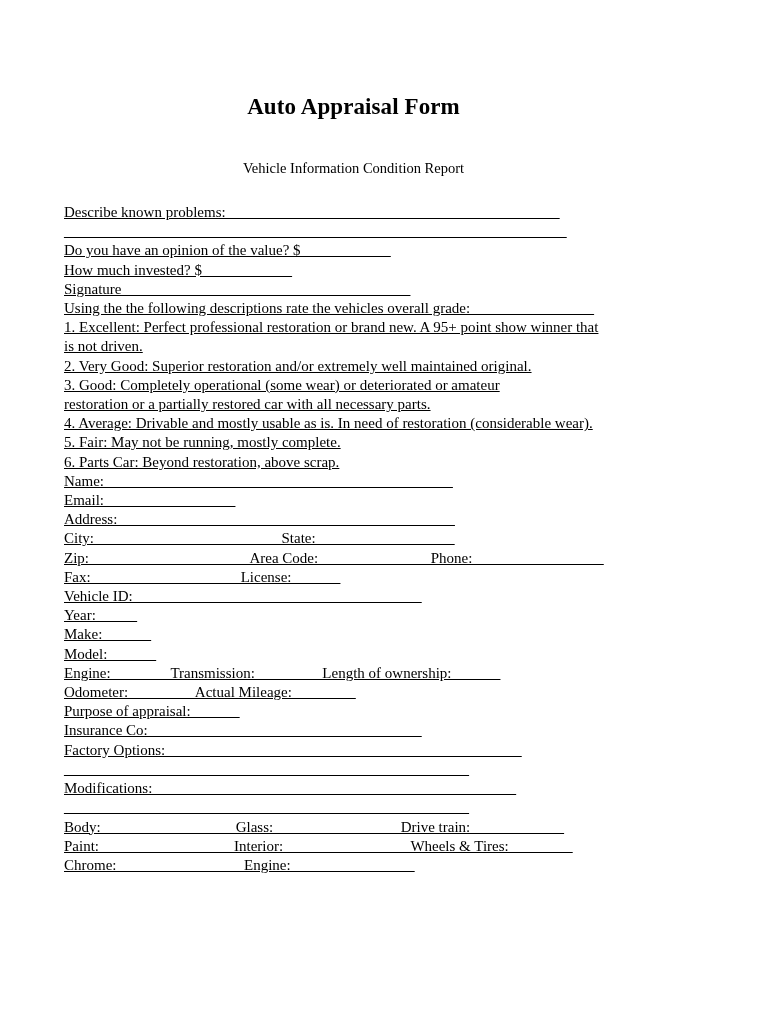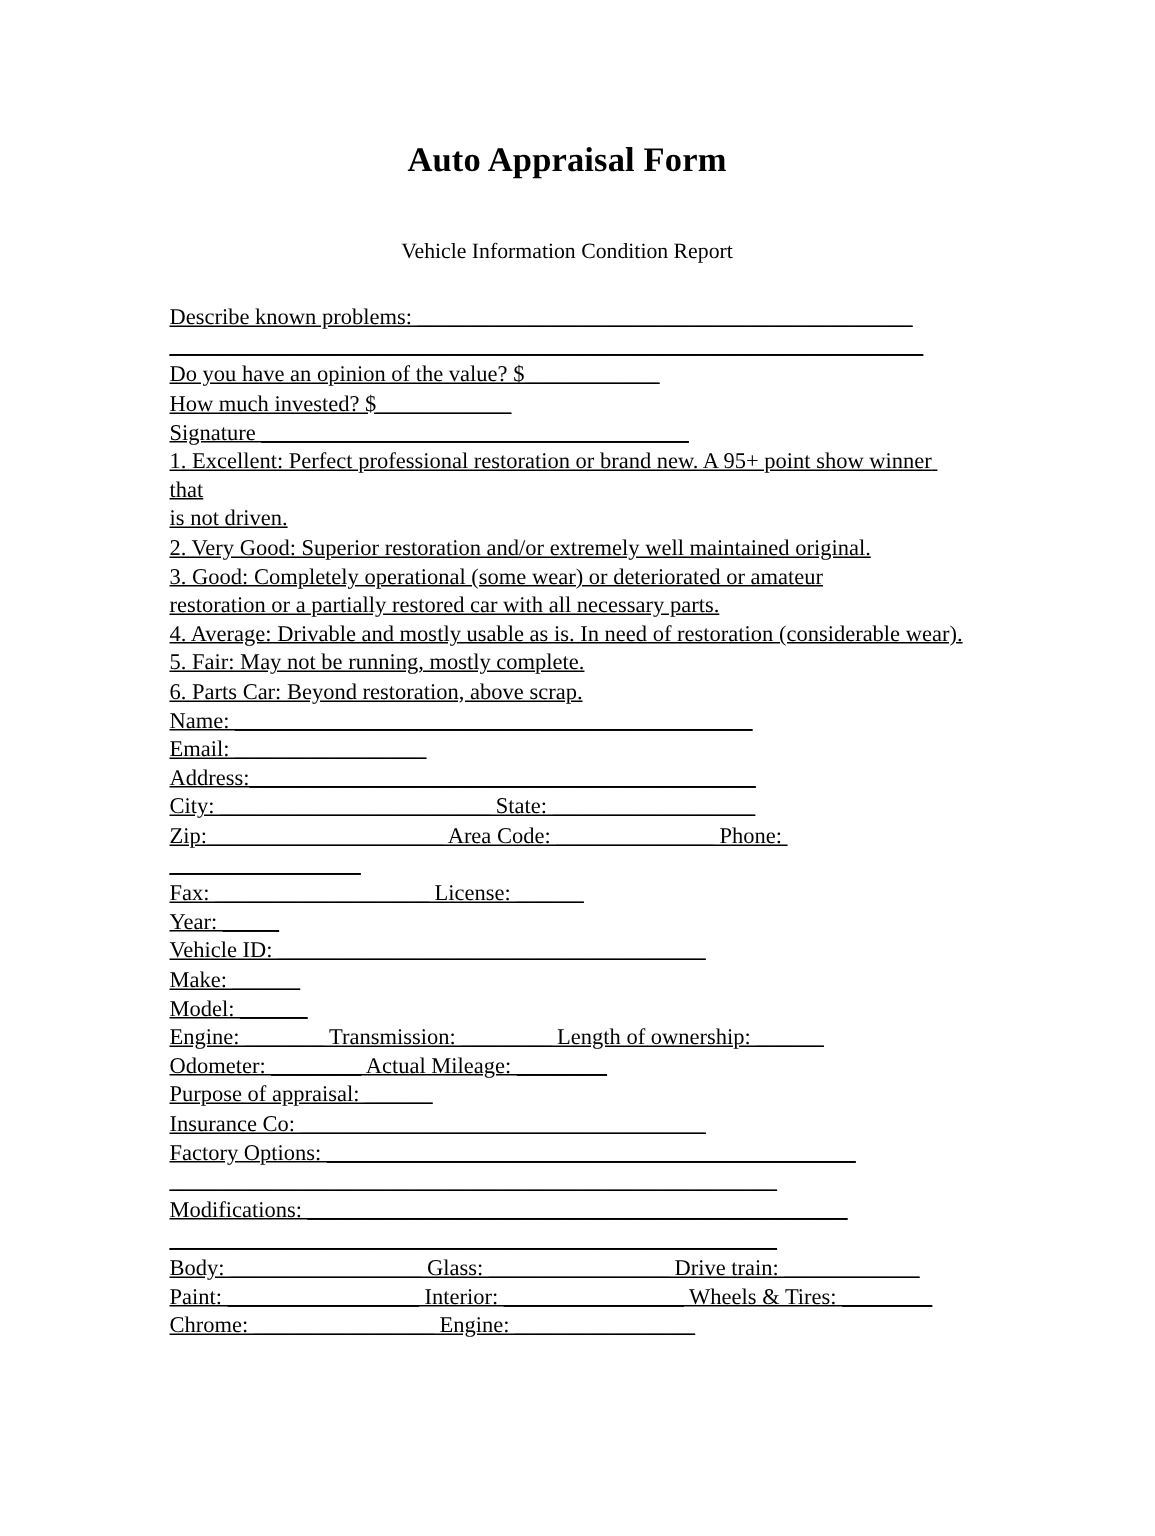--- a/index.html
+++ b/index.html
@@ -12,21 +12,21 @@
     height: 1024px;
     font-family: "Liberation Serif", "DejaVu Serif", serif;
     color: #000000;
     position: relative;
     overflow: hidden;
   }
   .page {
     width: 729px;
     height: 1024px;
     box-sizing: border-box;
-    padding: 72px 86px 0 113px;
+    padding: 72px 86px 0 64px;
     position: relative;
   }
   .doc-title {
     text-align: center;
     font-size: 23px;
     font-weight: bold;
     margin: 22px 0 0 0;
     letter-spacing: 0.1px;
   }
   .doc-subtitle {
@@ -61,36 +61,37 @@
   <h1 class="doc-title">Auto Appraisal Form</h1>
 
   <div class="doc-subtitle">Vehicle Information Condition Report</div>
 
   <div class="body-block">
     <div class="line">Describe known problems: ____________________________________________</div>
     <div class="line cont">___________________________________________________________________</div>
     <div class="line">Do you have an opinion of the value? $____________</div>
     <div class="line">How much invested? $____________</div>
     <div class="line">Signature ______________________________________</div>
+    <div class="line">Using the the following descriptions rate the vehicles overall grade: ________________</div>
     <div class="line">1. Excellent: Perfect professional restoration or brand new. A 95+ point show winner that</div>
     <div class="line cont">is not driven.</div>
     <div class="line">2. Very Good: Superior restoration and/or extremely well maintained original.</div>
     <div class="line">3. Good: Completely operational (some wear) or deteriorated or amateur</div>
     <div class="line cont">restoration or a partially restored car with all necessary parts.</div>
     <div class="line">4. Average: Drivable and mostly usable as is. In need of restoration (considerable wear).</div>
     <div class="line">5. Fair: May not be running, mostly complete.</div>
     <div class="line">6. Parts Car: Beyond restoration, above scrap.</div>
     <div class="line">Name: ______________________________________________</div>
     <div class="line">Email: _________________</div>
     <div class="line">Address:_____________________________________________</div>
     <div class="line">City: ________________________ State: __________________</div>
     <div class="line">Zip:_____________________ Area Code: ______________ Phone: _________________</div>
     <div class="line">Fax: ___________________ License: ______</div>
+    <div class="line">Vehicle ID: ______________________________________</div>
     <div class="line">Year: _____</div>
-    <div class="line">Vehicle ID: ______________________________________</div>
     <div class="line">Make: ______</div>
     <div class="line">Model: ______</div>
     <div class="line">Engine: _______ Transmission: ________ Length of ownership: ______</div>
     <div class="line">Odometer: ________ Actual Mileage: ________</div>
     <div class="line">Purpose of appraisal: ______</div>
     <div class="line">Insurance Co: ____________________________________</div>
     <div class="line">Factory Options: _______________________________________________</div>
     <div class="line cont">______________________________________________________</div>
     <div class="line">Modifications: ________________________________________________</div>
     <div class="line cont">______________________________________________________</div>

